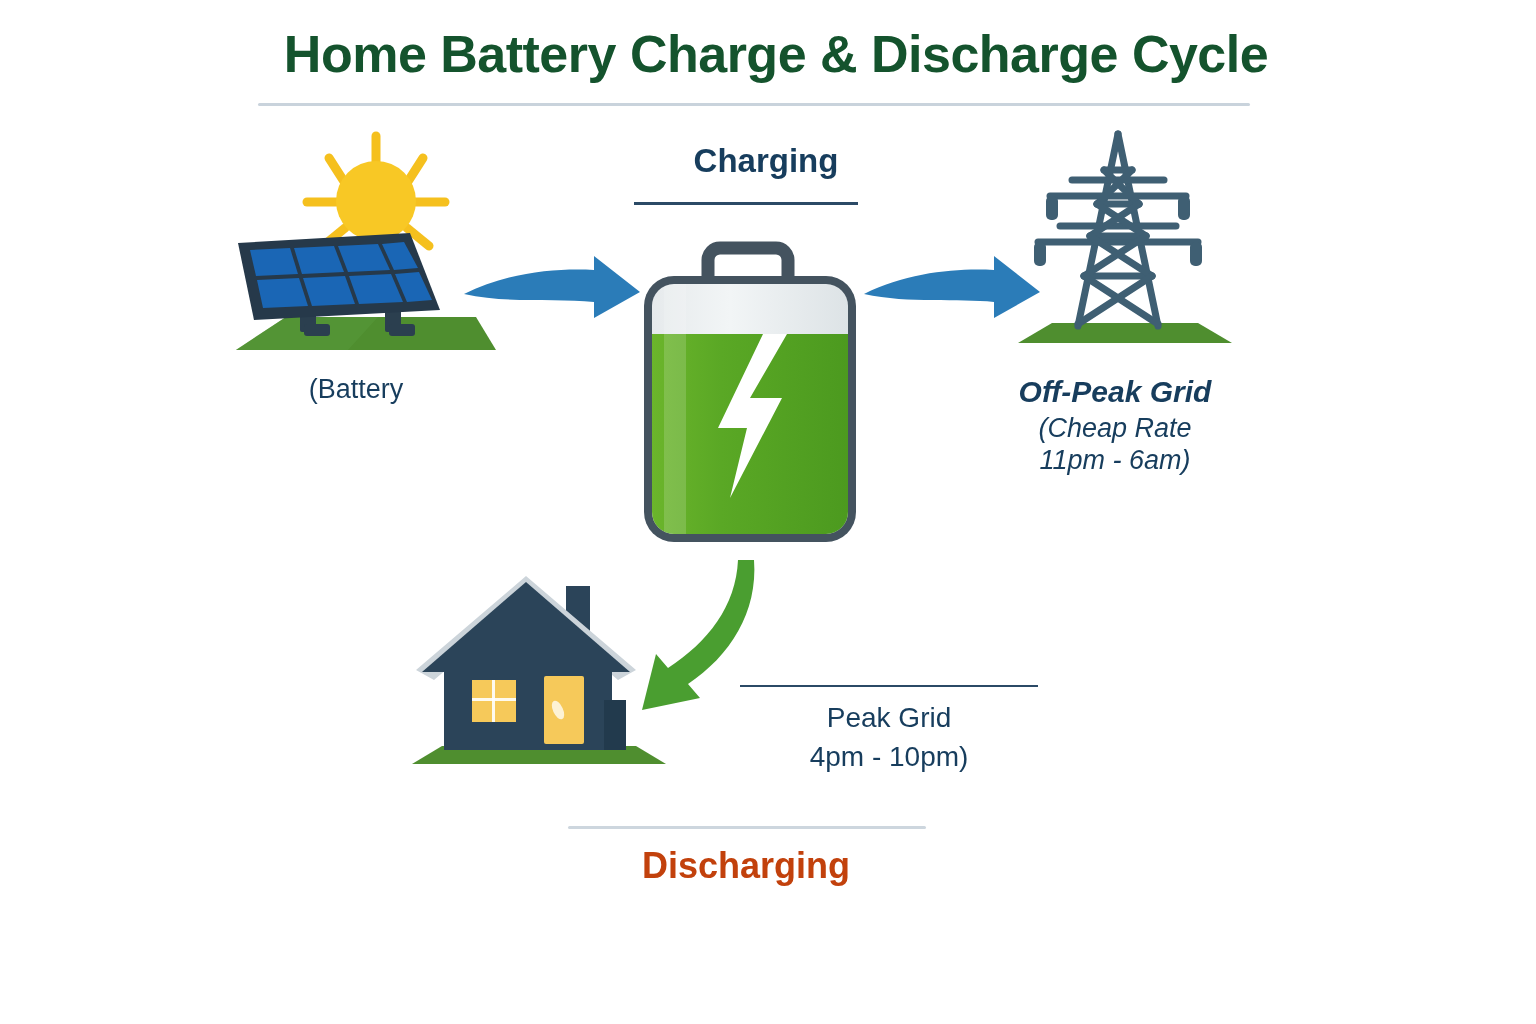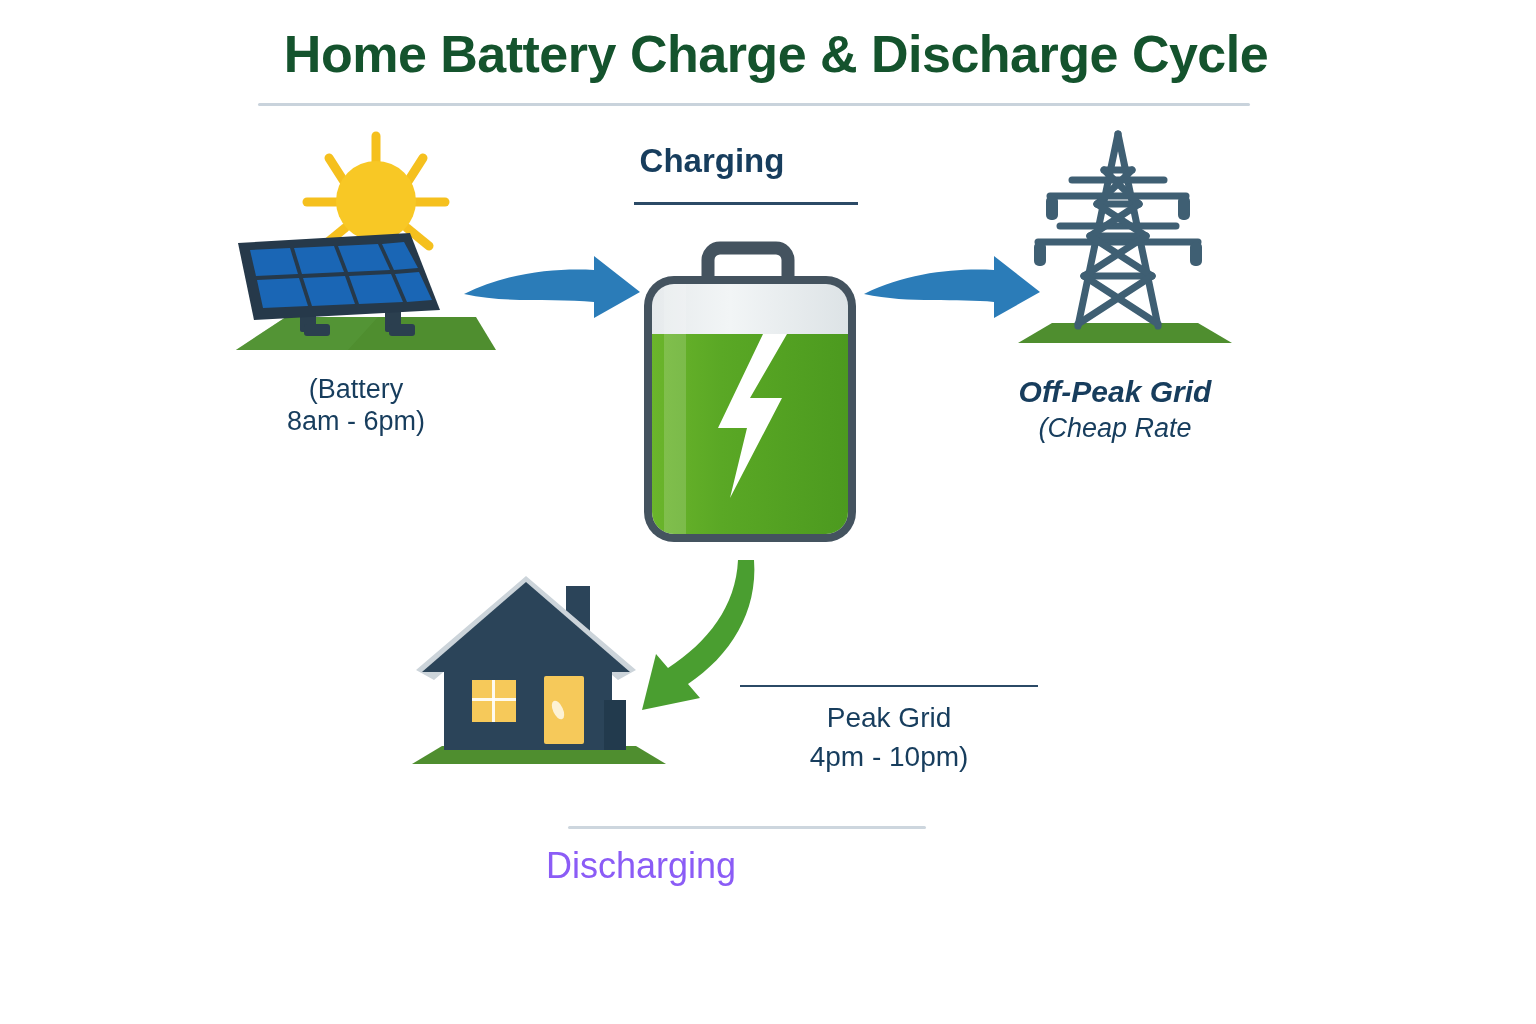--- a/index.html
+++ b/index.html
@@ -39,21 +39,21 @@
     top: 103px;
     width: 992px;
     height: 3px;
     background: #c9d3dc;
     border-radius: 2px;
   }
 
   
   .charging-label {
     position: absolute;
-    left: 562px;
+    left: 616px;
     top: 142px;
     width: 300px;
     text-align: center;
     font-size: 33px;
     font-weight: bold;
     color: #173d5d;
   }
   .charging-rule {
     position: absolute;
     left: 634px;
@@ -70,23 +70,24 @@
     width: 358px;
     height: 3px;
     background: #cdd6de;
     border-radius: 2px;
   }
   .discharging-label {
     position: absolute;
     left: 546px;
     top: 845px;
     width: 400px;
+    text-align: center;
     font-size: 36px;
-    font-weight: normal;
-    color: #8b5cf6;
+    font-weight: bold;
+    color: #c2410c;
   }
 
   
   .caption {
     position: absolute;
     text-align: center;
     color: #173d5d;
     line-height: 1.18;
   }
   .caption .cap-title {
@@ -191,21 +192,20 @@
         <polygon points="29,152 71,150 80,178 35,180" fill="#1a66b5"></polygon>
         <polygon points="75,150 117,148 127,176 84,178" fill="#1a66b5"></polygon>
         <polygon points="121,148 163,146 175,174 131,176" fill="#1a66b5"></polygon>
         <polygon points="167,146 191,144 204,172 179,174" fill="#1a66b5"></polygon>
       </g>
     </svg>
   </div>
 
   <div class="caption" id="solar-caption">
     <span class="cap-sub">(Battery</span>
-    <span class="cap-sub">8am - 6pm)</span>
   </div>
 
   <div class="icon-holder" id="arrow-solar-batt">
     <svg width="190" height="90" viewBox="0 0 190 90">
       <path d="M6,44 C50,22 100,18 136,20 L136,6 L182,42 L136,68 L136,52 C100,48 52,54 6,44 Z" fill="#2b7cb8"></path>
     </svg>
   </div>
 
   <div class="icon-holder" id="battery-icon">
     <svg width="240" height="320" viewBox="0 0 240 320">
@@ -280,20 +280,21 @@
         <rect x="170" y="78" width="12" height="24" rx="5"></rect>
         <rect x="26" y="124" width="12" height="24" rx="5"></rect>
         <rect x="182" y="124" width="12" height="24" rx="5"></rect>
       </g>
     </svg>
   </div>
 
   <div class="caption" id="grid-caption">
     <span class="cap-title">Off-Peak Grid</span>
     <span class="cap-sub">(Cheap Rate</span>
+    <span class="cap-sub">11pm - 6am)</span>
   </div>
 
   <div class="icon-holder" id="arrow-batt-house">
     <svg width="190" height="190" viewBox="0 0 190 190">
       <path d="M136,22 C140,74 112,118 70,146 L82,160 L24,172 L38,116 L50,130 C90,104 118,68 120,22 Z" fill="#4a9e30"></path>
     </svg>
   </div>
 
   <div class="icon-holder" id="house-icon">
     <svg width="266" height="232" viewBox="0 0 266 232">

